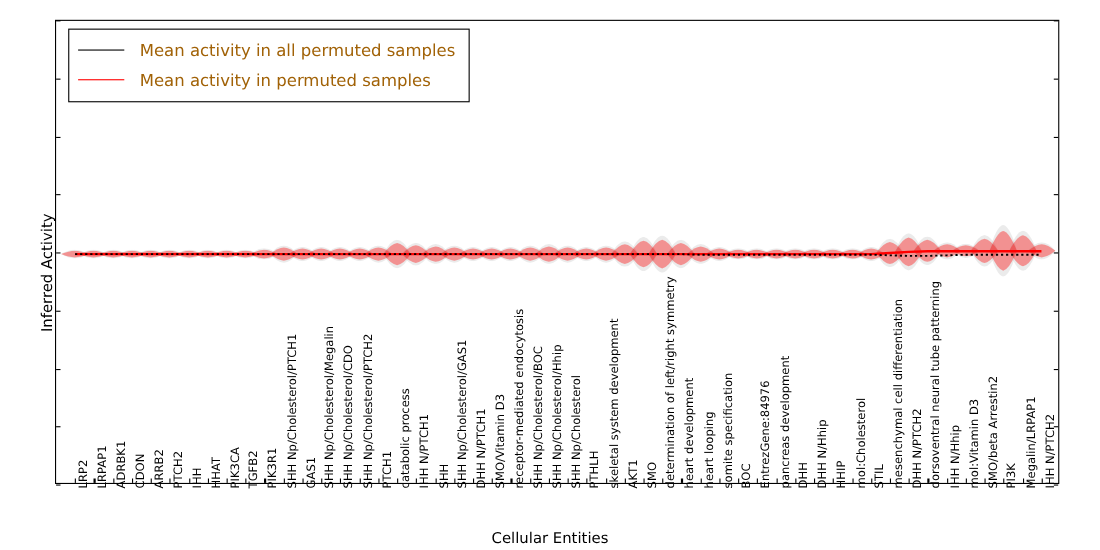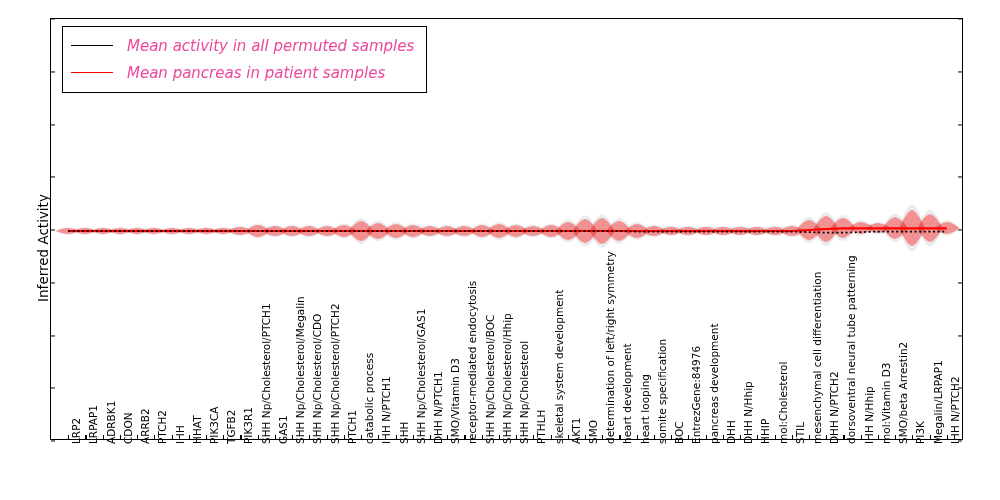--- a/index.html
+++ b/index.html
@@ -99,23 +99,22 @@
   }
   .legend-swatch {
     width: 42px; height: 0;
     border-top-width: 1.4px;
     border-top-style: solid;
     margin-right: 14px;
     flex: 0 0 auto;
   }
   .legend-text {
     font-size: 15px;
-    color: #ec4899;
+    color: #a16207;
     white-space: nowrap;
-    font-style: italic;
   }
   
   .violin {
     position: absolute;
     transform: translate(-50%, -50%);
     pointer-events: none;
   }
 </style>
 </head>
 <body>
@@ -574,25 +573,26 @@
       <div class="xtick-label" style="left: 829.189px;">DHH N/PTCH2</div>
       <div class="xtick-label" style="left: 846.415px;">dorsoventral neural tube patterning</div>
       <div class="xtick-label" style="left: 863.642px;">IHH N/Hhip</div>
       <div class="xtick-label" style="left: 880.868px;">mol:Vitamin D3</div>
       <div class="xtick-label" style="left: 898.094px;">SMO/beta Arrestin2</div>
       <div class="xtick-label" style="left: 915.321px;">PI3K</div>
       <div class="xtick-label" style="left: 932.547px;">Megalin/LRPAP1</div>
       <div class="xtick-label" style="left: 949.774px;">IHH N/PTCH2</div>
     </div>
 
+  <div id="xlabel">Cellular Entities</div>
 
   <div id="legend">
     <div class="legend-row">
       <span class="legend-swatch" style="border-top-color: rgb(0, 0, 0);"></span>
       <span class="legend-text">Mean activity in all permuted samples</span>
     </div>
     <div class="legend-row">
       <span class="legend-swatch" style="border-top-color: rgb(255, 0, 0);"></span>
-      <span class="legend-text">Mean pancreas in patient samples</span>
+      <span class="legend-text">Mean activity in permuted samples</span>
     </div>
   </div>
 
 </div>
 
 </body></html>

